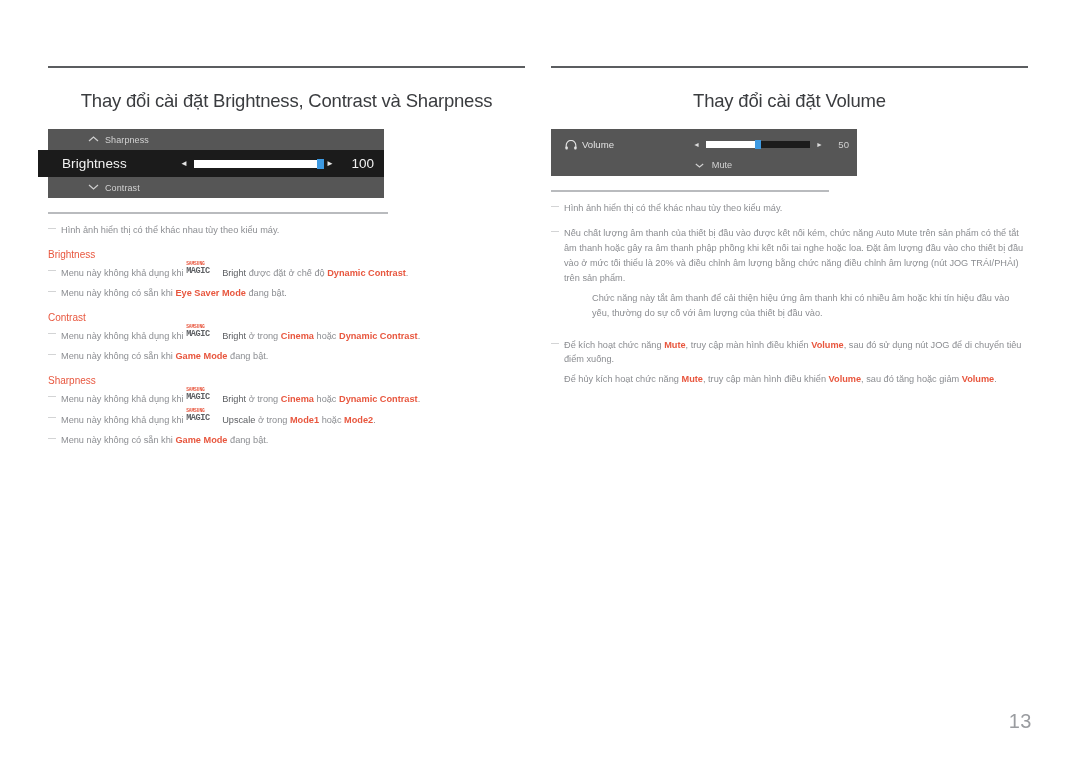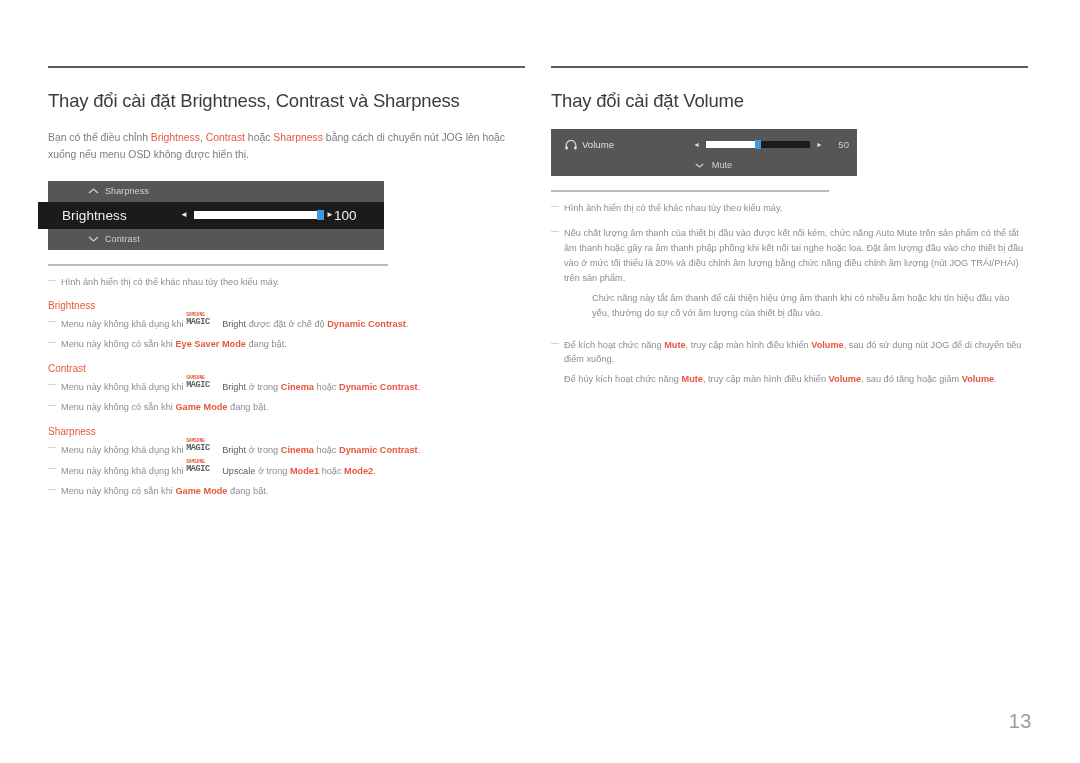--- a/index.html
+++ b/index.html
@@ -40,20 +40,21 @@
     margin-bottom: 22px;
   }
 
   h1.section-title {
     font-size: 18.5px;
     font-weight: normal;
     color: #3a3c3f;
     letter-spacing: -0.2px;
     line-height: 1.2;
     margin-bottom: 17px;
+    text-align: center;
   }
 
   p.intro {
     font-size: 10.4px;
     line-height: 1.65;
     color: #7a7c80;
     margin-bottom: 5px;
   }
 
   .hl { color: #e8573f; }
@@ -135,20 +136,21 @@
     top: -1px;
     width: 7px;
     height: 10px;
     background: #3d9ae2;
     transform: translateX(-3px);
   }
 
   .osd-value {
     flex: 0 0 auto;
     width: 40px;
+    text-align: right;
     font-size: 13.5px;
     color: #f2f2f2;
   }
 
   
   .osd-panel-vol {
     background: #565656;
     width: 306px;
     padding: 4px 0 2px 0;
   }
@@ -294,21 +296,20 @@
 <div class="page">
 
   <div class="columns">
 
     <div class="col">
 
       <div class="top-rule"></div>
 
       <h1 class="section-title">Thay đổi cài đặt Brightness, Contrast và Sharpness</h1>
 
-      <p class="intro"><span>Bạn có thể điều chỉnh </span><span class="hl">Brightness</span><span>, </span><span class="hl">Contrast</span><span> hoặc </span><span class="hl">Sharpness</span><span> bằng cách di chuyển nút JOG lên hoặc xuống nếu menu OSD không được hiển thị.</span></p>
 
       <div class="osd-wrap">
         <div class="osd-panel">
 
           <div class="osd-row-small">
             <span class="osd-caret">
               <svg width="11" height="6" viewBox="0 0 11 6">
                   <path d="M1 5 L5.5 1 L10 5" stroke="#cfcfcf" stroke-width="1.2" fill="none"></path>
                 </svg>
             </span>

